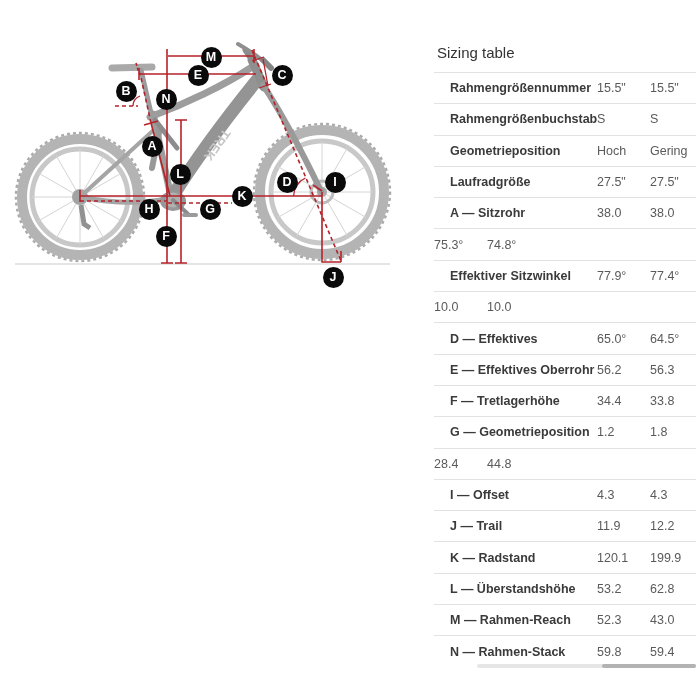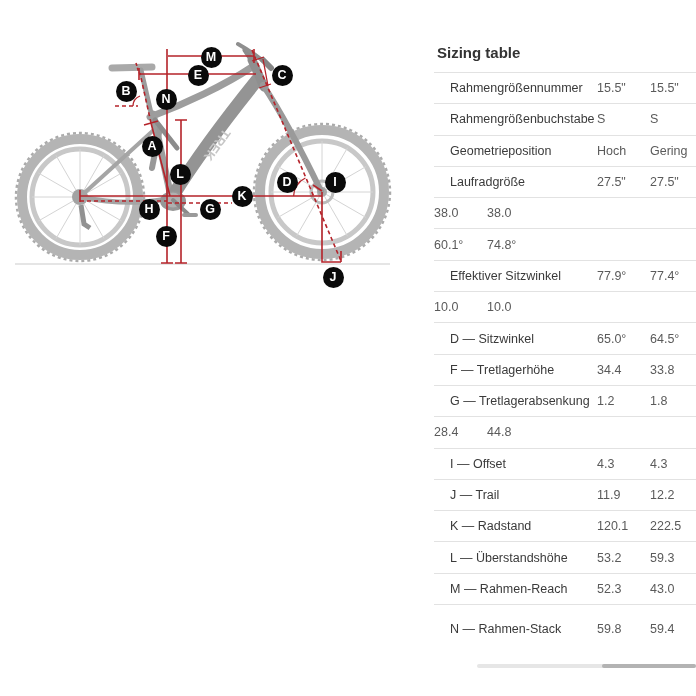--- a/index.html
+++ b/index.html
@@ -15,33 +15,33 @@
   .marker{
     position:absolute;width:21px;height:21px;border-radius:50%;
     background:#0a0a0a;color:#ffffff;font-size:12.5px;font-weight:bold;
     line-height:21px;text-align:center;user-select:none;
   }
 
   
   .panel{position:absolute;left:434px;top:0;width:262px;height:696px;}
   .panel .title{
     position:absolute;left:3px;top:44px;margin:0;
-    font-size:15px;font-weight:bold;color:#333333;
+    font-size:15px;font-weight:normal;color:#333333;
   }
   .sizing-table{
     position:absolute;left:0;top:72px;width:262px;
     border-top:1px solid #e2e2e2;
   }
   .row{
     box-sizing:border-box;height:31.3px;display:flex;align-items:center;
     border-bottom:1px solid #e2e2e2;
   }
-  .row:last-of-type{border-bottom:none;align-items:flex-end;}
+  .row:last-of-type{border-bottom:none;}
   .row .lbl{
-    flex:1;padding-left:16px;font-size:12.5px;font-weight:normal;color:#3a3a3a;
+    flex:1;padding-left:16px;font-size:12.5px;font-weight:bold;color:#3a3a3a;
     white-space:nowrap;overflow:hidden;
   }
   .row .v1{width:53px;font-size:12.5px;color:#5a5a5a;}
   .row .v2{width:46px;font-size:12.5px;color:#5a5a5a;}
   .hscroll{
     position:absolute;left:43px;top:664px;width:219px;height:4px;
     background:#e6e6e6;border-radius:2px;
   }
   .hscroll .thumb{
     position:absolute;right:0;top:0;width:94px;height:4px;
@@ -196,74 +196,80 @@
         <div class="lbl">Geometrieposition</div>
         <div class="v1">Hoch</div>
         <div class="v2">Gering</div>
       </div>
       <div class="row">
         <div class="lbl">Laufradgröße</div>
         <div class="v1">27.5"</div>
         <div class="v2">27.5"</div>
       </div>
       <div class="row">
+        <div class="lbl">A — Sitzrohr</div>
         <div class="v1">38.0</div>
         <div class="v2">38.0</div>
       </div>
       <div class="row">
-        <div class="v1">60.1°</div>
+        <div class="v1">75.3°</div>
         <div class="v2">74.8°</div>
       </div>
       <div class="row">
         <div class="lbl">Effektiver Sitzwinkel</div>
         <div class="v1">77.9°</div>
         <div class="v2">77.4°</div>
       </div>
       <div class="row">
         <div class="v1">10.0</div>
         <div class="v2">10.0</div>
       </div>
       <div class="row">
-        <div class="lbl">D — Sitzwinkel</div>
+        <div class="lbl">D — Effektives</div>
         <div class="v1">65.0°</div>
         <div class="v2">64.5°</div>
+      </div>
+      <div class="row">
+        <div class="lbl">E — Effektives Oberrohr</div>
+        <div class="v1">56.2</div>
+        <div class="v2">56.3</div>
       </div>
       <div class="row">
         <div class="lbl">F — Tretlagerhöhe</div>
         <div class="v1">34.4</div>
         <div class="v2">33.8</div>
       </div>
       <div class="row">
-        <div class="lbl">G — Tretlagerabsenkung</div>
+        <div class="lbl">G — Geometrieposition</div>
         <div class="v1">1.2</div>
         <div class="v2">1.8</div>
       </div>
       <div class="row">
         <div class="v1">28.4</div>
         <div class="v2">44.8</div>
       </div>
       <div class="row">
         <div class="lbl">I — Offset</div>
         <div class="v1">4.3</div>
         <div class="v2">4.3</div>
       </div>
       <div class="row">
         <div class="lbl">J — Trail</div>
         <div class="v1">11.9</div>
         <div class="v2">12.2</div>
       </div>
       <div class="row">
         <div class="lbl">K — Radstand</div>
         <div class="v1">120.1</div>
-        <div class="v2">222.5</div>
+        <div class="v2">199.9</div>
       </div>
       <div class="row">
         <div class="lbl">L — Überstandshöhe</div>
         <div class="v1">53.2</div>
-        <div class="v2">59.3</div>
+        <div class="v2">62.8</div>
       </div>
       <div class="row">
         <div class="lbl">M — Rahmen-Reach</div>
         <div class="v1">52.3</div>
         <div class="v2">43.0</div>
       </div>
       <div class="row">
         <div class="lbl">N — Rahmen-Stack</div>
         <div class="v1">59.8</div>
         <div class="v2">59.4</div>

